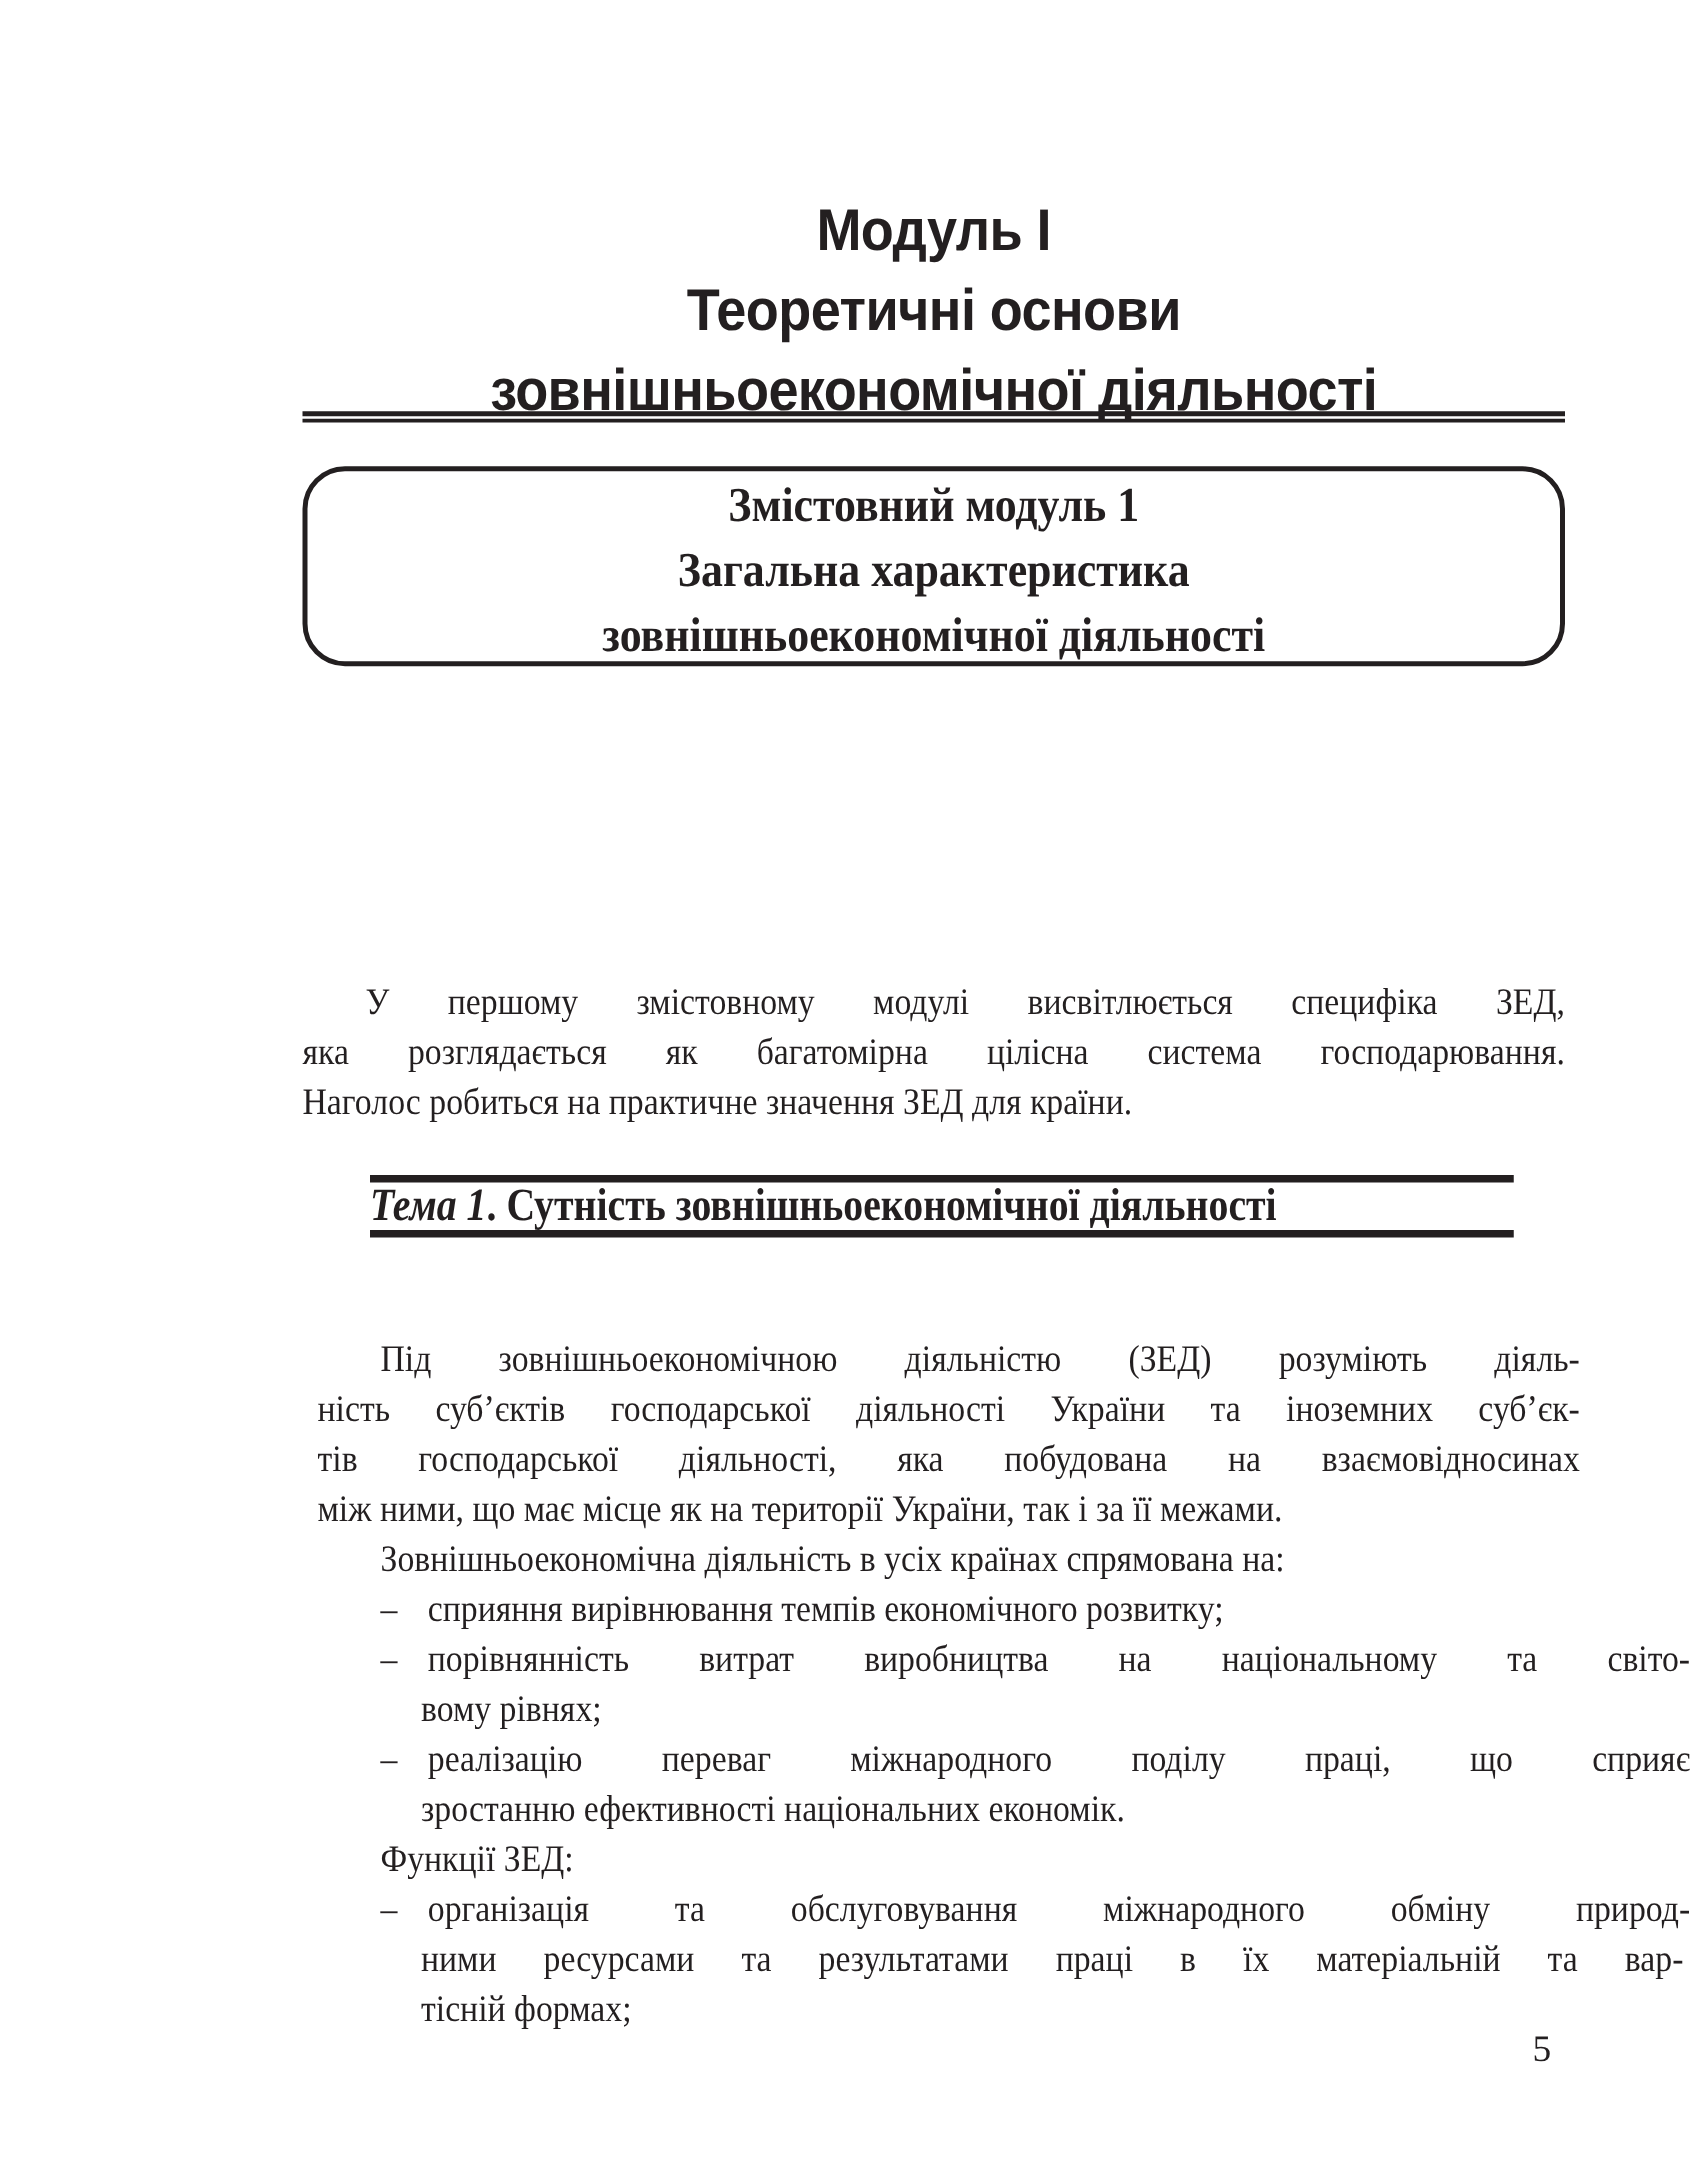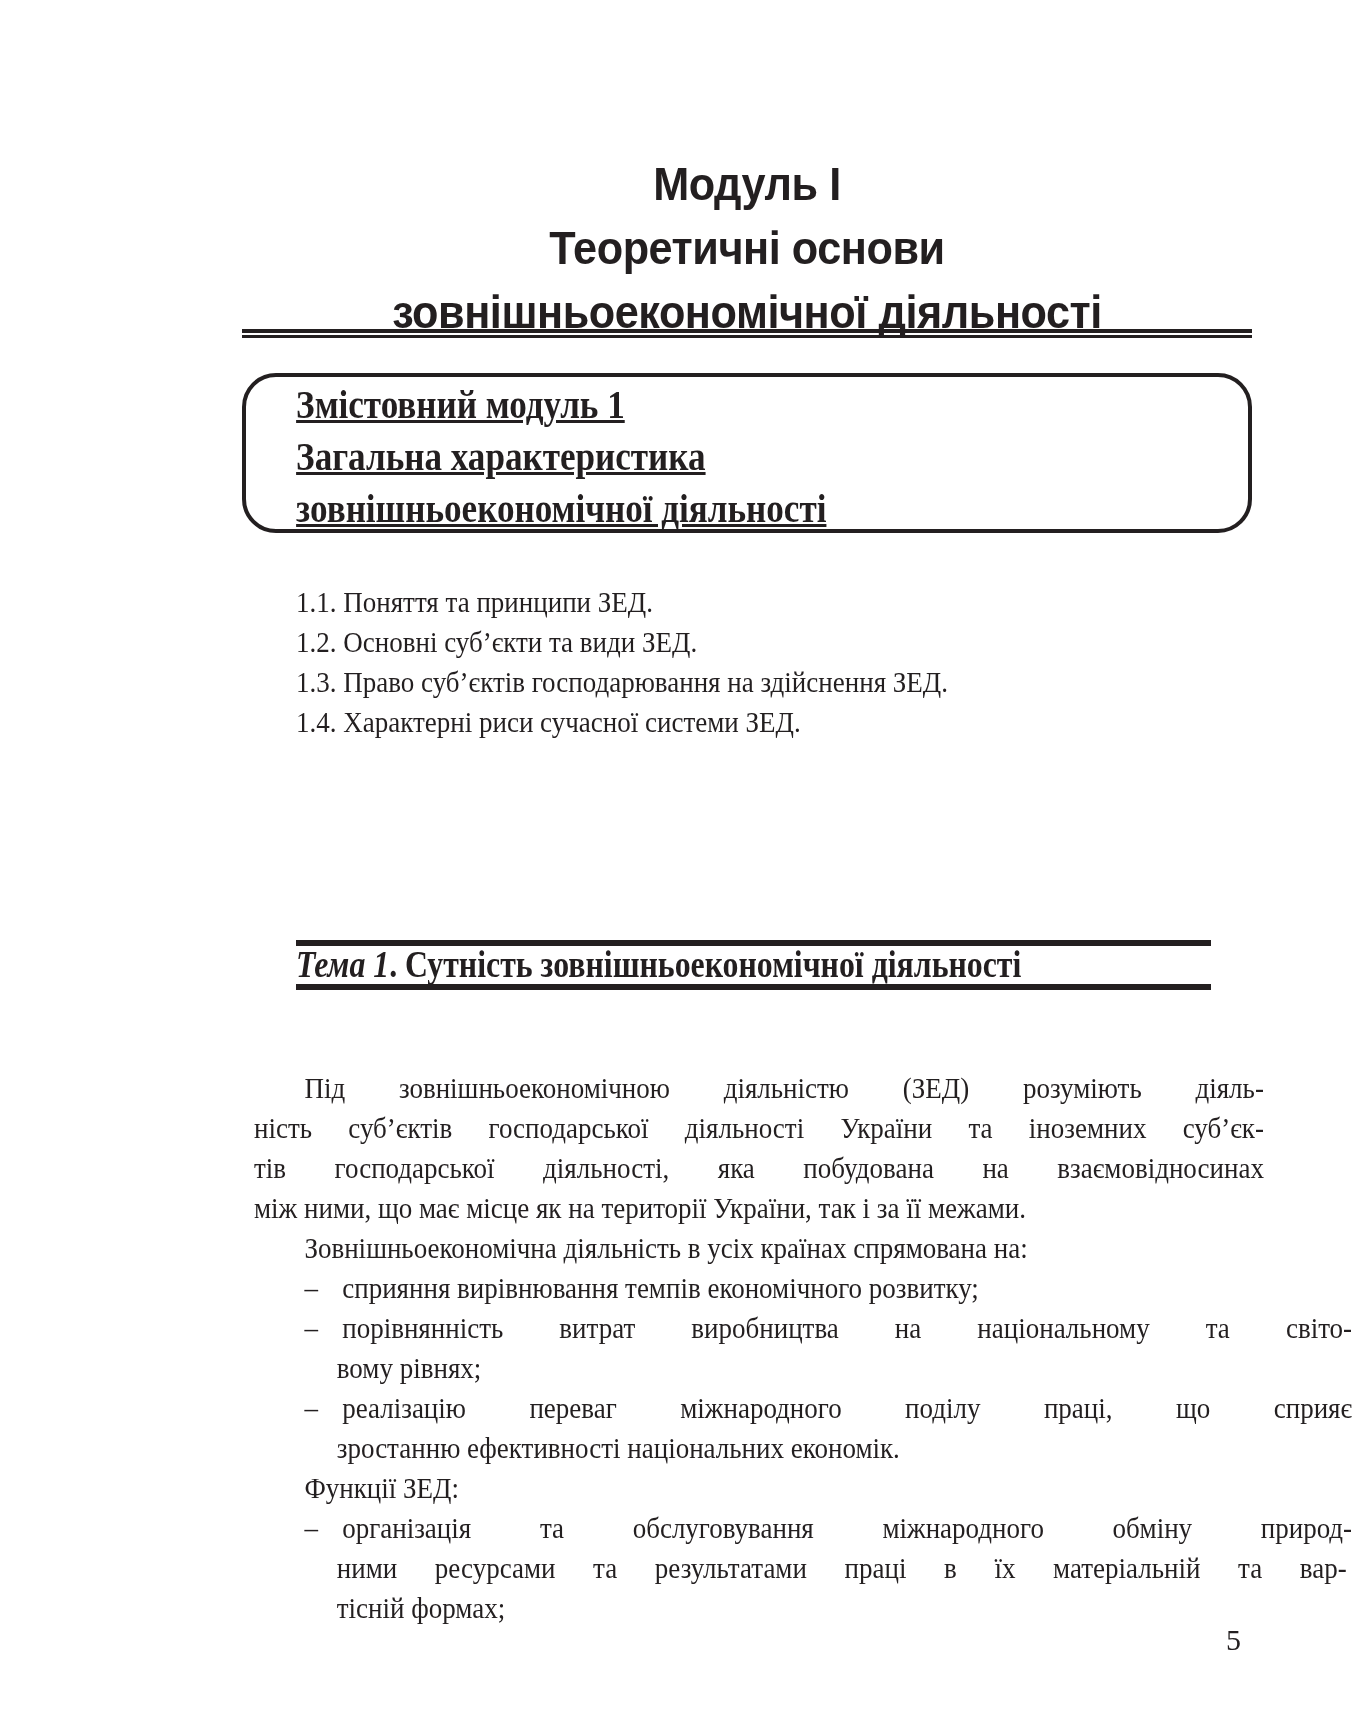--- a/index.html
+++ b/index.html
@@ -22,27 +22,26 @@
 
   .double-rule { top: 329px; height: 10px; }
   .double-rule .r1 { position: absolute; left: 0; right: 0; top: 0; height: 4px; background: #231f20; }
   .double-rule .r2 { position: absolute; left: 0; right: 0; top: 6px; height: 3px; background: #231f20; }
 
   .content-box {
     top: 373px; height: 160px;
     border: 4px solid #231f20;
     border-radius: 34px;
     box-sizing: border-box;
-    text-align: left;
+    text-align: center;
     font-family: "Liberation Serif", serif;
     font-weight: bold;
     font-size: 39px;
     line-height: 52px;
     padding-top: 2px;
-    text-decoration: underline;
   }
   .content-box div { white-space: nowrap; transform: scaleX(0.9); transform-origin: center; }
 
   .toc { top: 582px; left: 296px; width: 960px;
     font-family: "Liberation Serif", serif; font-size: 30px; line-height: 40px; }
   .toc div { white-space: nowrap; transform: scaleX(0.9); transform-origin: left; }
 
   .para {
     font-family: "Liberation Serif", serif; font-size: 30px; line-height: 40px;
     text-align: justify;
@@ -91,27 +90,26 @@
     <div class="r1"></div>
     <div class="r2"></div>
   </div>
 
   <div class="col content-box">
     <div>Змістовний модуль 1</div>
     <div>Загальна характеристика</div>
     <div>зовнішньоекономічної діяльності</div>
   </div>
 
-  <div class="col toc">
-    <div>1.1. Поняття та принципи ЗЕД.</div>
-    <div>1.2. Основні суб’єкти та види ЗЕД.</div>
-    <div>1.3. Право суб’єктів господарювання на здійснення ЗЕД.</div>
-    <div>1.4. Характерні риси сучасної системи ЗЕД.</div>
+
+  <div class="col para intro">
+    <span class="line indent">У першому змістовному модулі висвітлюється специфіка ЗЕД,</span>
+    <span class="line">яка розглядається як багатомірна цілісна система господарювання.</span>
+    <span class="line last">Наголос робиться на практичне значення ЗЕД для країни.</span>
   </div>
-
 
   <div class="col topic">
     <div class="rt"></div>
     <div class="txt"><i>Тема 1</i><span>. </span><span>Сутність зовнішньоекономічної діяльності</span></div>
     <div class="rb"></div>
   </div>
 
 
   <div class="col para body">
     <span class="line indent">Під зовнішньоекономічною діяльністю (ЗЕД) розуміють діяль-</span>

